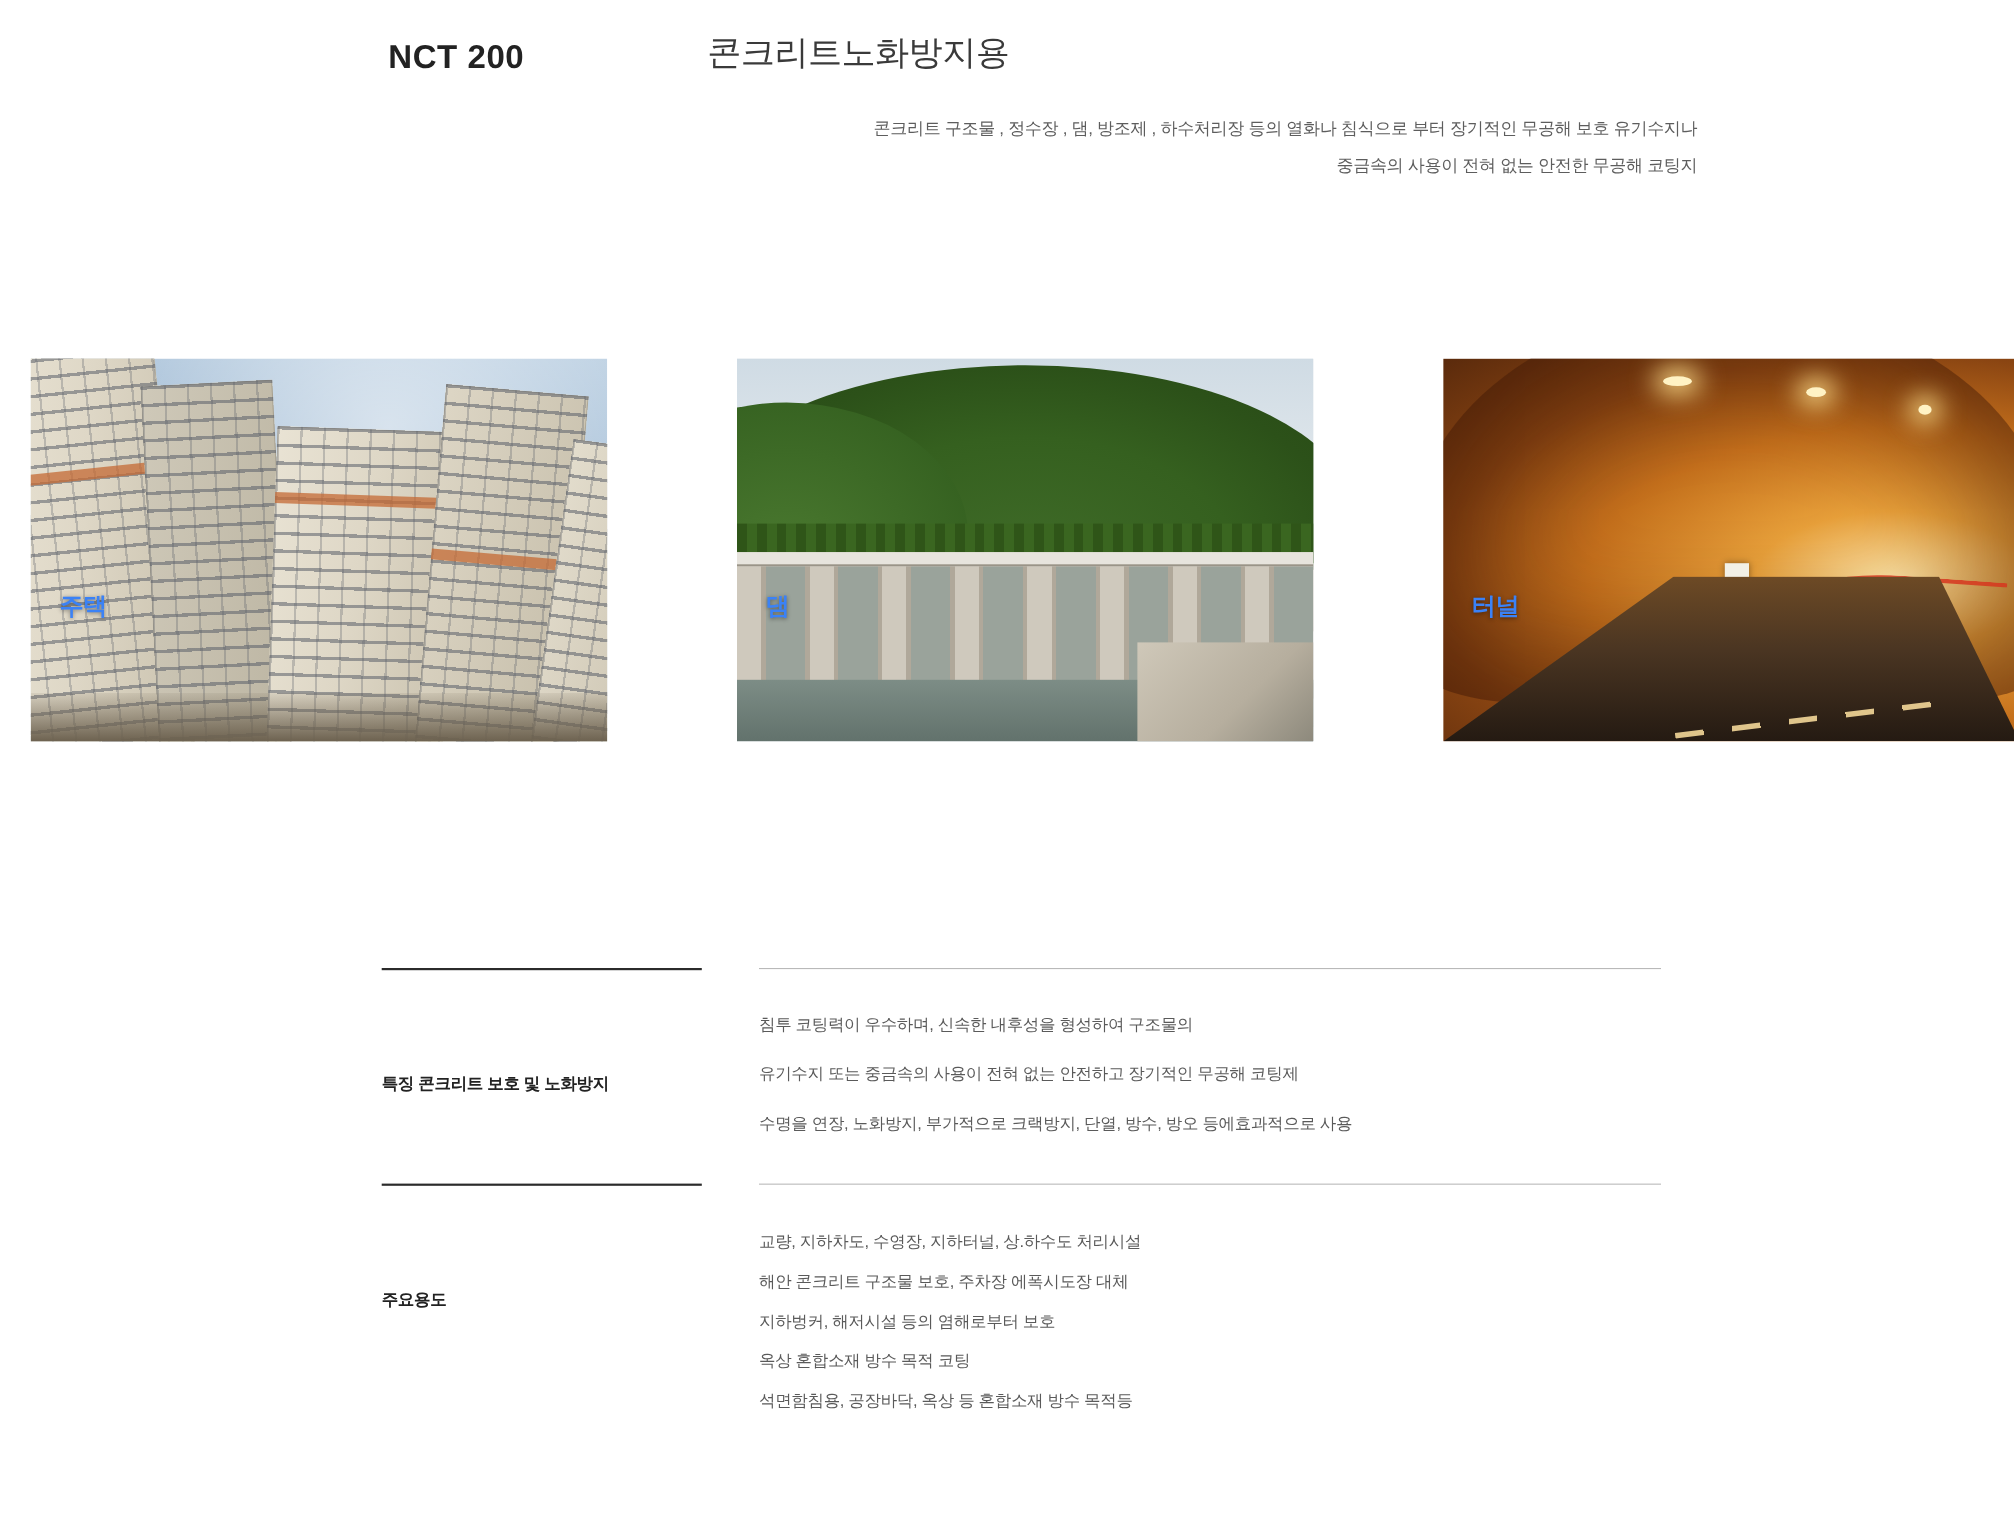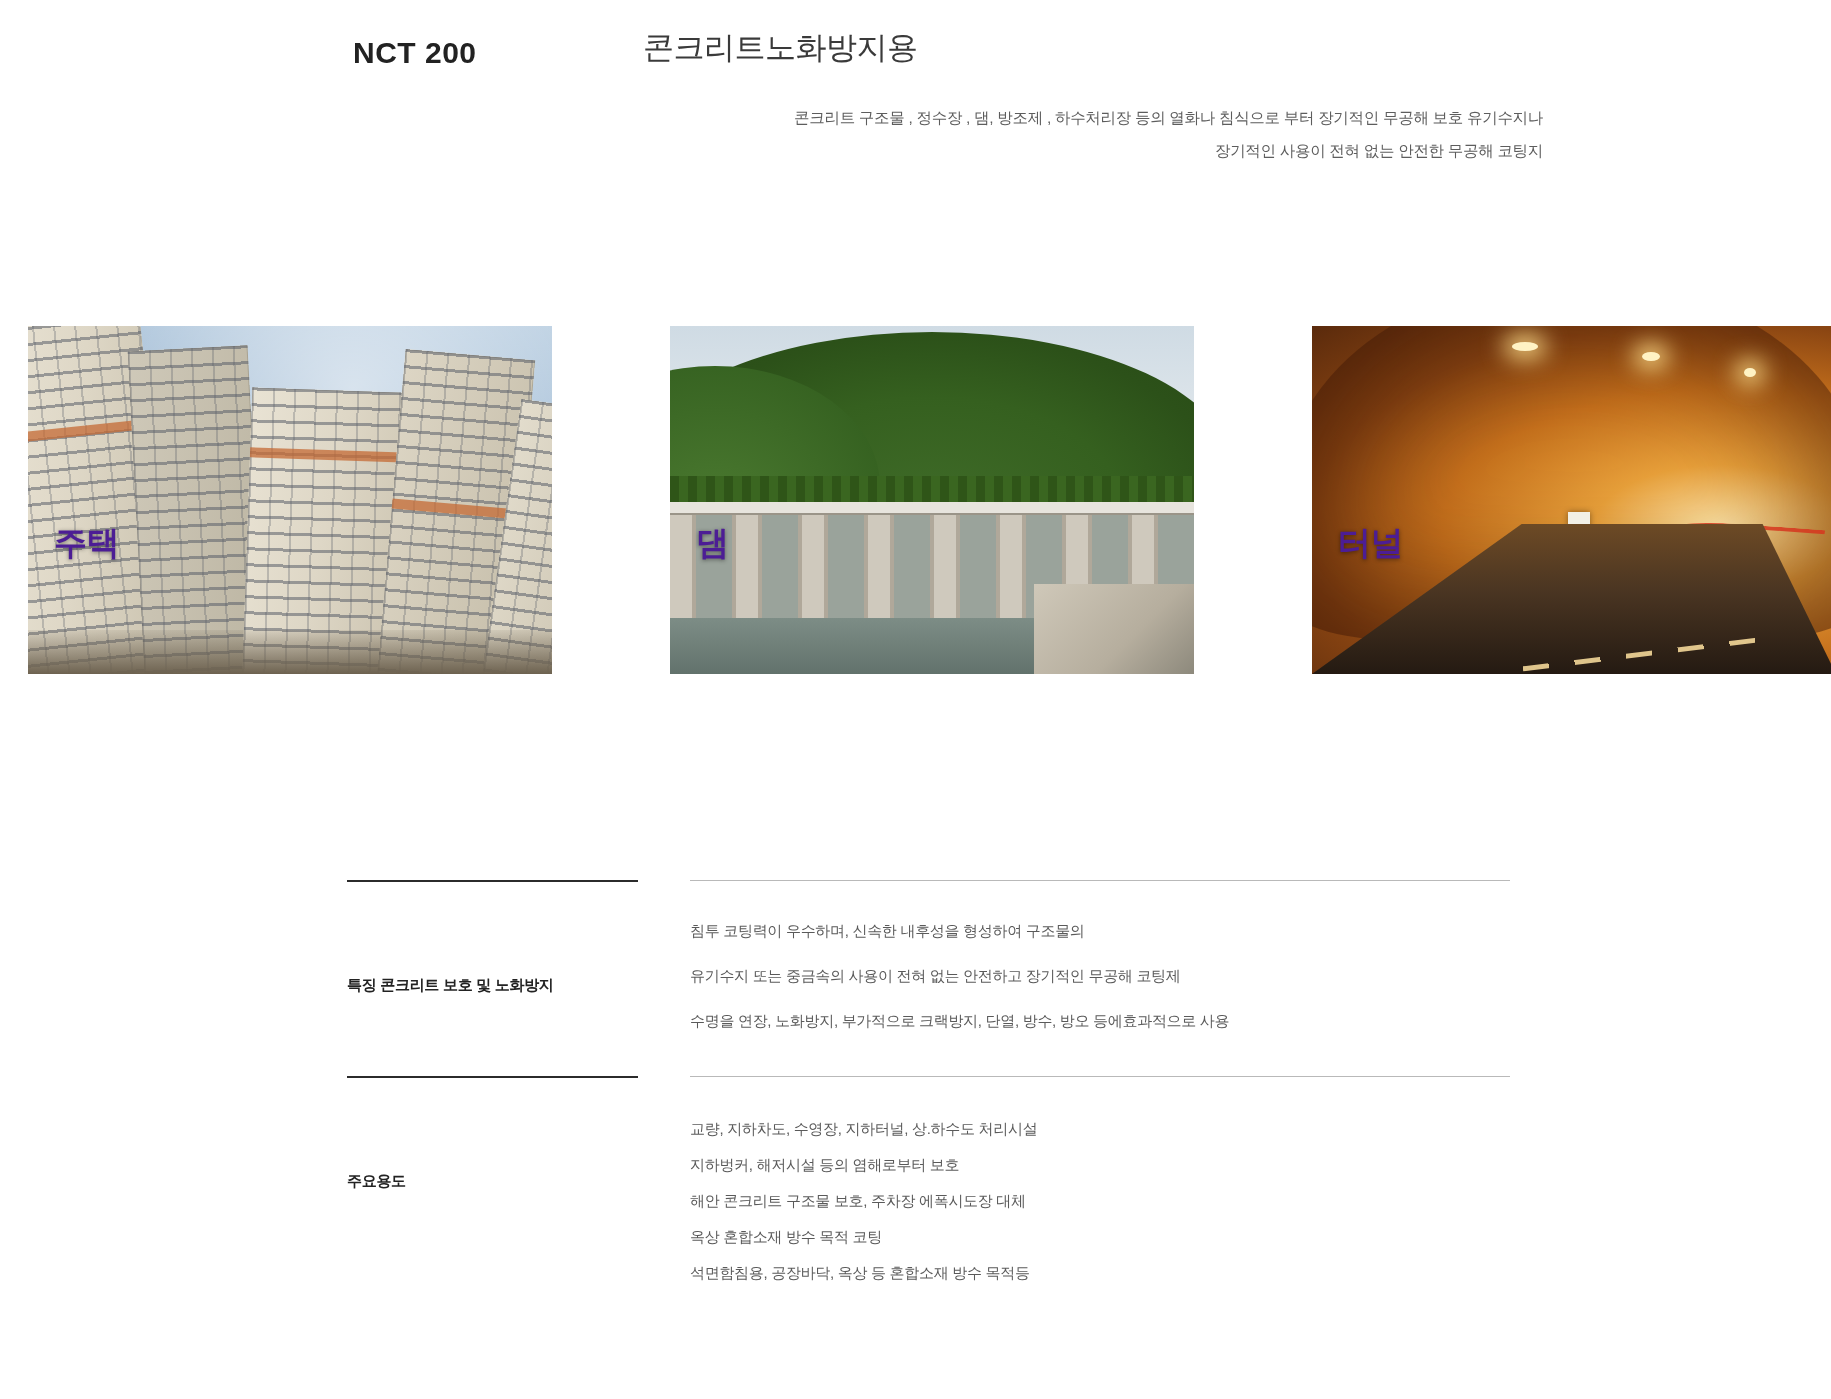--- a/index.html
+++ b/index.html
@@ -70,23 +70,23 @@
     overflow: hidden;
   }
   .photo-1 { left: 28px;   top: 0; }
   .photo-2 { left: 670px;  top: 0; }
   .photo-3 { left: 1312px; top: 0; }
 
   .photo .caption {
     position: absolute;
     left: 26px;
     bottom: 108px;
-    font-size: 33px;
+    font-size: 22px;
     font-weight: bold;
-    color: #4c1d95;
+    color: #3b82f6;
     letter-spacing: -0.5px;
     text-shadow: 0 1px 4px rgba(0,0,0,0.45);
     z-index: 5;
     font-family: Liberation Mono, monospace;
   }
 
   
   .art-apartment {
     position: absolute;
     inset: 0;
@@ -270,21 +270,21 @@
   .row2 .spec-lines { top: 240px; }
 </style>
 </head>
 <body>
 
 <div class="header">
   <div class="product-code">NCT 200</div>
   <div class="headline">콘크리트노화방지용</div>
   <div class="subhead">
     <span>콘크리트 구조물 , 정수장 , 댐, 방조제 , 하수처리장 등의 열화나 침식으로 부터 장기적인 무공해 보호 유기수지나</span><br>
-    <span>장기적인 사용이 전혀 없는 안전한 무공해 코팅지</span>
+    <span>중금속의 사용이 전혀 없는 안전한 무공해 코팅지</span>
   </div>
 </div>
 
 <div class="gallery">
 
   <div class="photo photo-1">
     <div class="art-apartment">
       <div class="sky-haze"></div>
       <div class="bldg b1">
           <div class="win-grid"></div>
@@ -353,20 +353,20 @@
       <div>수명을 연장, 노화방지, 부가적으로 크랙방지, 단열, 방수, 방오 등에효과적으로 사용</div>
     </div>
   </div>
 
   <div class="spec-row row2">
     <div class="spec-label-rule"></div>
     <div class="spec-body-rule"></div>
     <div class="spec-label">주요용도</div>
     <div class="spec-lines tight">
       <div>교량, 지하차도, 수영장, 지하터널, 상.하수도 처리시설</div>
+      <div>해안 콘크리트 구조물 보호, 주차장 에폭시도장 대체</div>
       <div>지하벙커, 해저시설 등의 염해로부터 보호</div>
-      <div>해안 콘크리트 구조물 보호, 주차장 에폭시도장 대체</div>
       <div>옥상 혼합소재 방수 목적 코팅</div>
       <div>석면함침용, 공장바닥, 옥상 등 혼합소재 방수 목적등</div>
     </div>
   </div>
 
 </div>
 
 </body></html>

